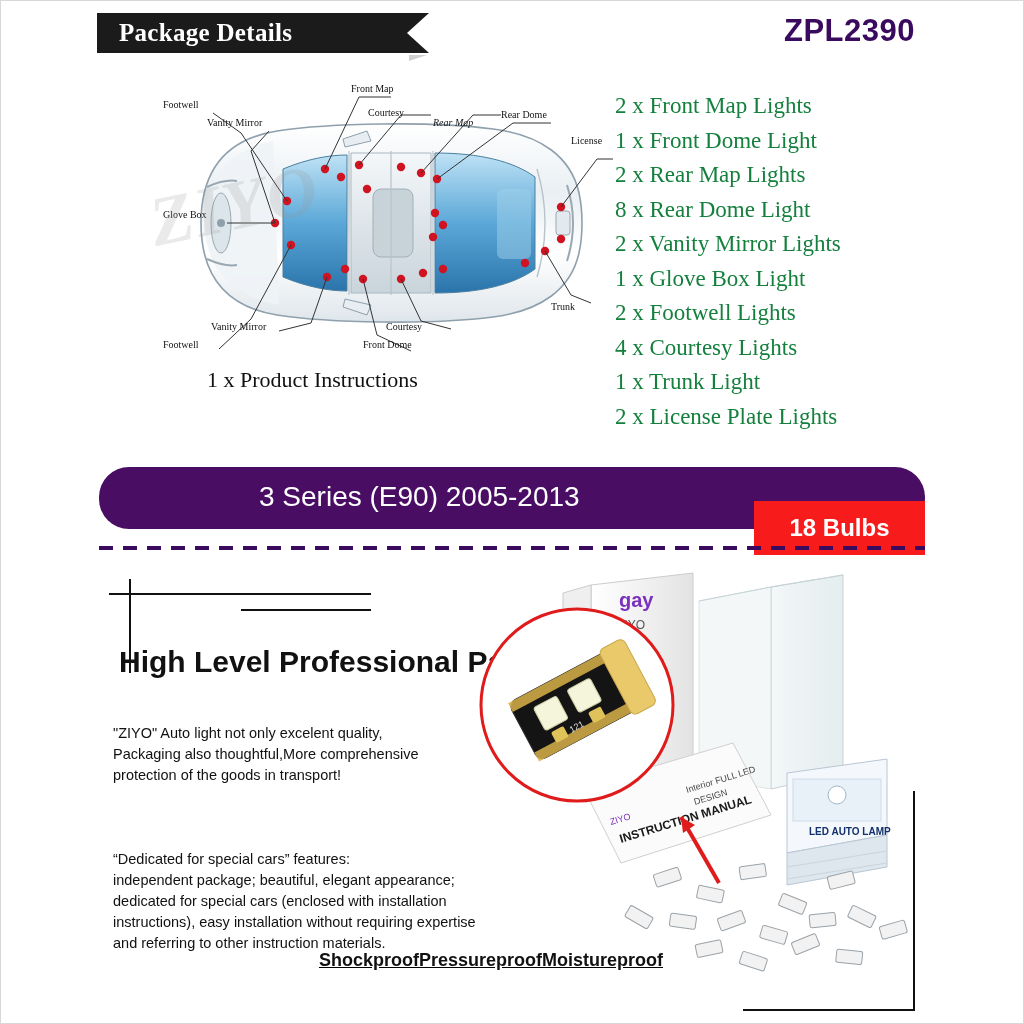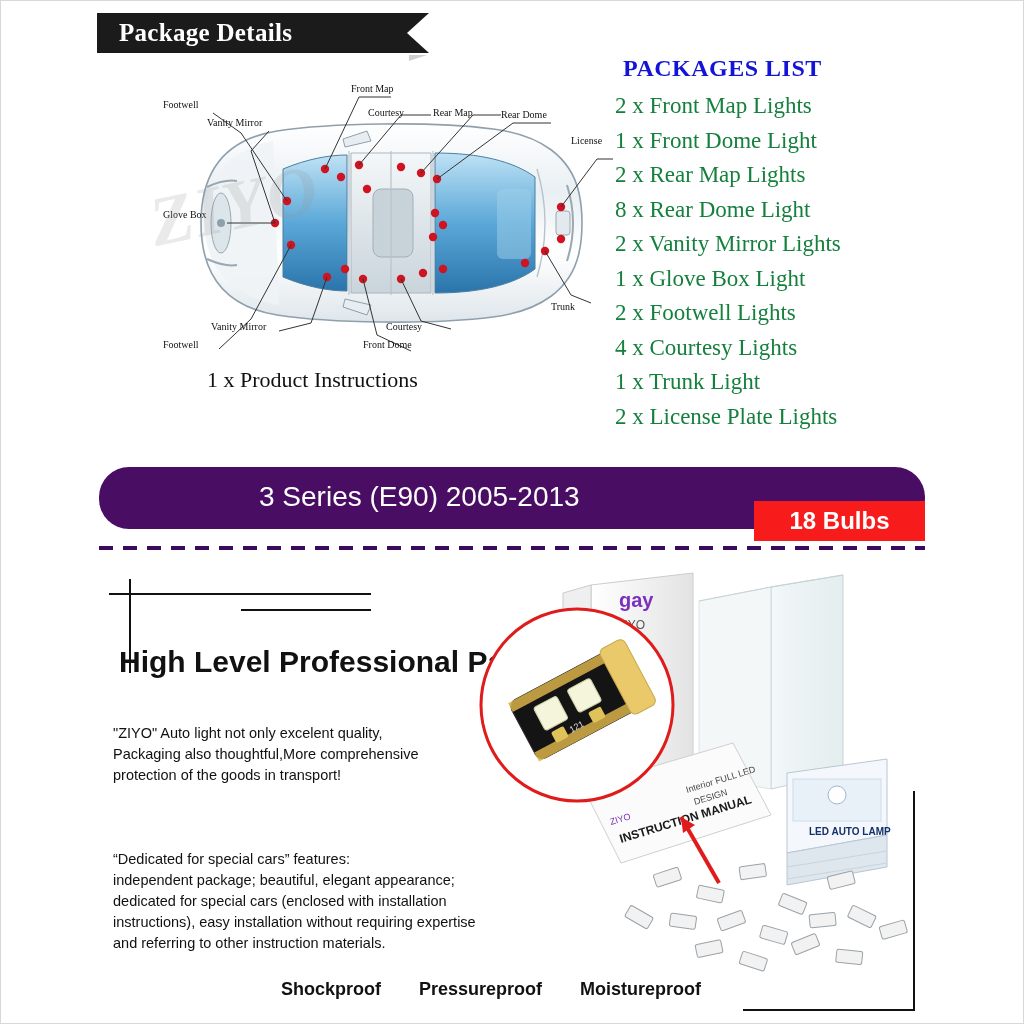--- a/index.html
+++ b/index.html
@@ -149,21 +149,21 @@
     top: 14px;
     color: #ffffff;
     font-size: 28px;
     font-family: "Liberation Sans", sans-serif;
   }
   .bulbs-badge {
     position: absolute;
     left: 753px;
     top: 500px;
     width: 171px;
-    height: 40px;
+    height: 54px;
     background: #f71b1b;
     color: #ffffff;
     font-size: 24px;
     font-weight: bold;
     display: flex;
     align-items: center;
     justify-content: center;
     font-family: "Liberation Sans", sans-serif;
   }
   .dashed-rule {
@@ -216,24 +216,25 @@
     color: #111111;
     line-height: 21px;
     white-space: pre-line;
   }
   .para-1 { left: 112px; top: 722px; width: 400px; }
   .para-2 { left: 112px; top: 812px; width: 440px; margin-top: 36px; }
 
   .feature-row {
     position: absolute;
     left: 280px;
-    top: 978px;
+    top: 949px;
     width: 420px;
     display: flex;
-    justify-content: space-between;
+    justify-content: center;
+    text-decoration: underline;
   }
   .feature-row .f {
     font-size: 18px;
     font-weight: bold;
     color: #111111;
     font-family: "Liberation Sans", sans-serif;
   }
   .frame-r {
     position: absolute;
     left: 912px;
@@ -265,21 +266,21 @@
 
 <div class="page">
 
   <div class="pkg-banner">
     <div class="bar"></div>
     <div class="arrow"></div>
     <div class="arrow-shadow"></div>
     <div class="bar-title">Package Details</div>
   </div>
 
-  <div class="packages-title">PACKAGES LIST</div>
+  <div class="model-code">ZPL2390</div>
 
   <div class="packages-list">
     <div class="pl-item">2 x Front Map Lights</div>
     <div class="pl-item">1 x Front Dome Light</div>
     <div class="pl-item">2 x Rear Map Lights</div>
     <div class="pl-item">8 x Rear Dome Light</div>
     <div class="pl-item">2 x Vanity Mirror Lights</div>
     <div class="pl-item">1 x Glove Box Light</div>
     <div class="pl-item">2 x Footwell Lights</div>
     <div class="pl-item">4 x Courtesy Lights</div>
@@ -380,21 +381,21 @@
         <path d="M 190 172 L 150 246 L 118 276"></path>
         <path d="M 226 204 L 210 250 L 178 258"></path>
         <path d="M 300 206 L 320 248 L 350 256"></path>
         <path d="M 262 206 L 276 262 L 310 278"></path>
         <path d="M 444 178 L 470 222 L 490 230"></path>
         <path d="M 174 150 L 126 150"></path>
       </g>
     </svg>
 
     <div class="diag-label" style="left:250px;  top:10px;">Front Map</div>
-    <div class="diag-label" style="left:332px;  top:34px;">Rear Map</div>
+    <div class="diag-label" style="left:332px;  top:44px;font-style:italic;">Rear Map</div>
     <div class="diag-label" style="left:400px;  top:36px;">Rear Dome</div>
     <div class="diag-label" style="left:267px;  top:34px;">Courtesy</div>
     <div class="diag-label" style="left:470px;  top:62px;">License</div>
     <div class="diag-label" style="left:62px;   top:26px;">Footwell</div>
     <div class="diag-label" style="left:106px;  top:44px;">Vanity Mirror</div>
     <div class="diag-label" style="left:62px;   top:136px;">Glove Box</div>
     <div class="diag-label" style="left:450px;  top:228px;">Trunk</div>
     <div class="diag-label" style="left:110px;  top:248px;">Vanity Mirror</div>
     <div class="diag-label" style="left:62px;   top:266px;">Footwell</div>
     <div class="diag-label" style="left:285px;  top:248px;">Courtesy</div>

